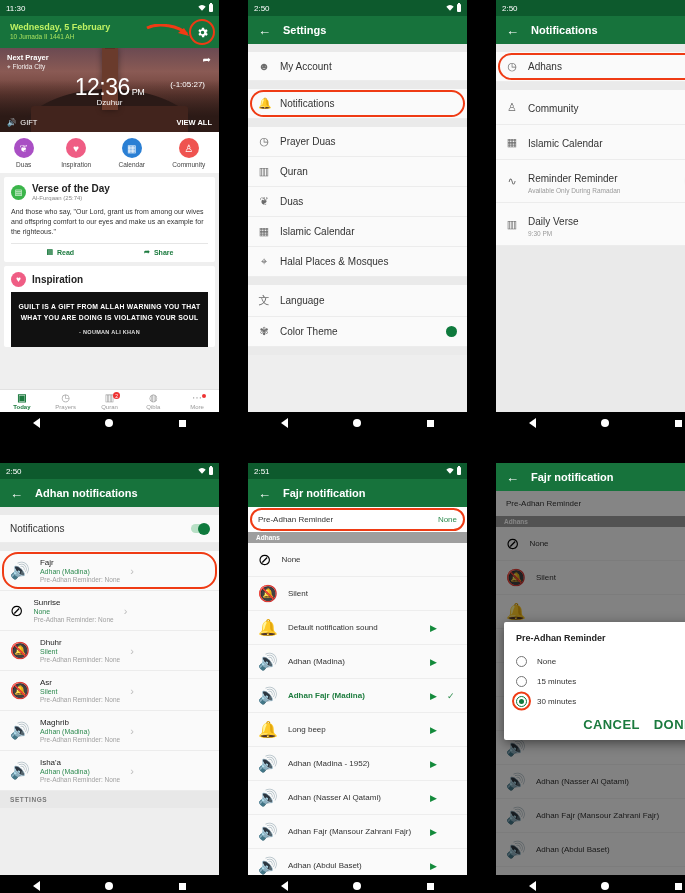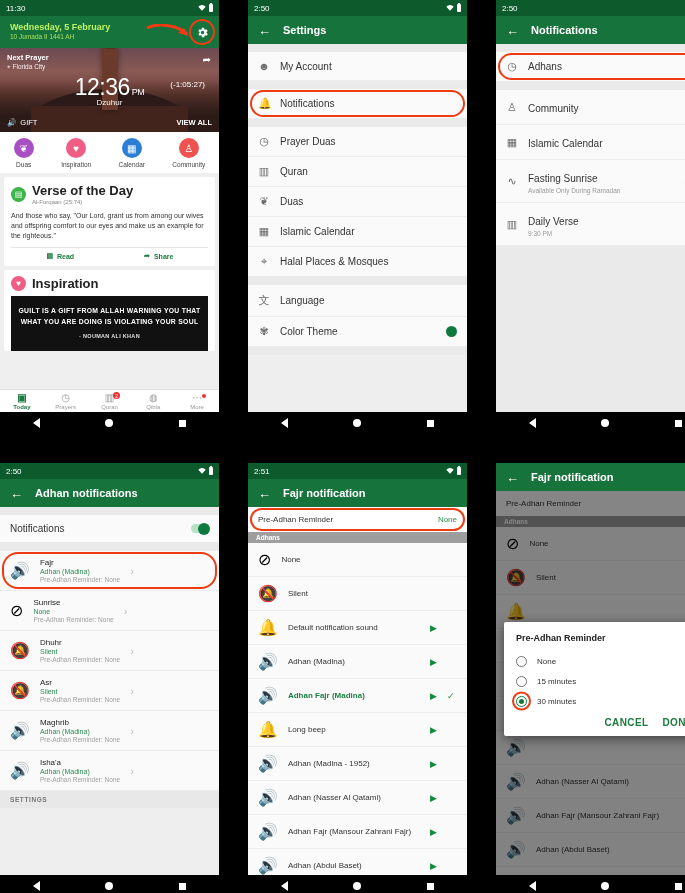--- a/index.html
+++ b/index.html
@@ -93,21 +93,21 @@
   .hero .viewall{position:absolute;right:7px;bottom:5px;font-size:7.5px;font-weight:bold;}
   
   .shortcuts{background:#fff;display:flex;justify-content:space-around;padding:6px 0 5px;flex:0 0 auto;}
   .sc{display:flex;flex-direction:column;align-items:center;gap:3px;}
   .sc .bub{width:20px;height:20px;border-radius:50%;display:flex;align-items:center;justify-content:center;color:#fff;font-size:10px;}
   .sc .lbl{font-size:6.5px;color:#444;}
   
   .card{background:#fff;margin:4px 4px 0;border-radius:2px;padding:6px 7px;}
   .card .chead{display:flex;gap:6px;align-items:center;}
   .card .cico{width:15px;height:15px;border-radius:50%;display:flex;align-items:center;justify-content:center;color:#fff;font-size:8px;}
-  .card .ct{font-size:13px;font-weight:bold;color:#222;}
+  .card .ct{font-size:10px;font-weight:bold;color:#222;}
   .card .cs{font-size:6px;color:#888;margin-top:1px;}
   .card .body{font-size:7px;color:#333;line-height:1.45;margin-top:6px;}
   .card .acts{display:flex;border-top:1px solid #e6e6e6;margin-top:6px;padding-top:4px;}
   .card .acts div{flex:1;text-align:center;font-size:7px;color:#1b7a3e;font-weight:bold;display:flex;gap:4px;align-items:center;justify-content:center;}
   .quote{
     background:#111;color:#fff;margin:5px 0 0;padding:10px 6px;text-align:center;
     font-size:6.8px;line-height:1.6;font-weight:bold;letter-spacing:.3px;
   }
   .quote .auth{font-size:5.5px;margin-top:4px;opacity:.85;}
   
@@ -167,21 +167,21 @@
     box-shadow:0 3px 12px rgba(0,0,0,.5);
   }
   .dialog h3{font-size:9px;color:#222;margin-bottom:8px;}
   .opt{display:flex;align-items:center;gap:10px;padding:4.5px 0;position:relative;}
   .radio{width:11px;height:11px;border-radius:50%;border:1.4px solid #757575;flex:0 0 11px;}
   .radio.on{border-color:#0f7a3d;position:relative;}
   .radio.on:after{content:"";position:absolute;inset:2px;border-radius:50%;background:#0f7a3d;}
   .opt .ol{font-size:8px;color:#333;}
   .hl-ring{position:absolute;left:-4px;top:50%;transform:translateY(-50%);width:19px;height:19px;border:2.5px solid #ef3b14;border-radius:50%;}
   .dlg-acts{display:flex;justify-content:flex-end;gap:14px;padding:6px 2px 2px;}
-  .dlg-acts span{font-size:10px;font-weight:bold;color:#1b7a3e;letter-spacing:.4px;}
+  .dlg-acts span{font-size:13px;font-weight:bold;color:#1b7a3e;letter-spacing:.4px;}
 </style>
 </head>
 <body>
 
 <div class="grid">
 
   <div class="phone">
     <div class="statusbar">
       <span>11:30</span>
       <span class="icons">
@@ -401,21 +401,21 @@
         <span class="sw"></span>
       </div>
       <div class="row">
         <span class="ri">▦</span>
         <span class="rtxt"><span class="rt">Islamic Calendar</span></span>
         <span class="sw"></span>
       </div>
       <div class="row">
         <span class="ri">∿</span>
         <span class="rtxt">
-          <span class="rt">Fasting Sunrise</span>
+          <span class="rt">Reminder Reminder</span>
           <div class="rsub">Available Only During Ramadan</div>
         </span>
         <span class="sw off"></span>
       </div>
       <div class="row">
         <span class="ri">▥</span>
         <span class="rtxt">
           <span class="rt">Daily Verse</span>
           <div class="rsub">9:30 PM</div>
         </span>

